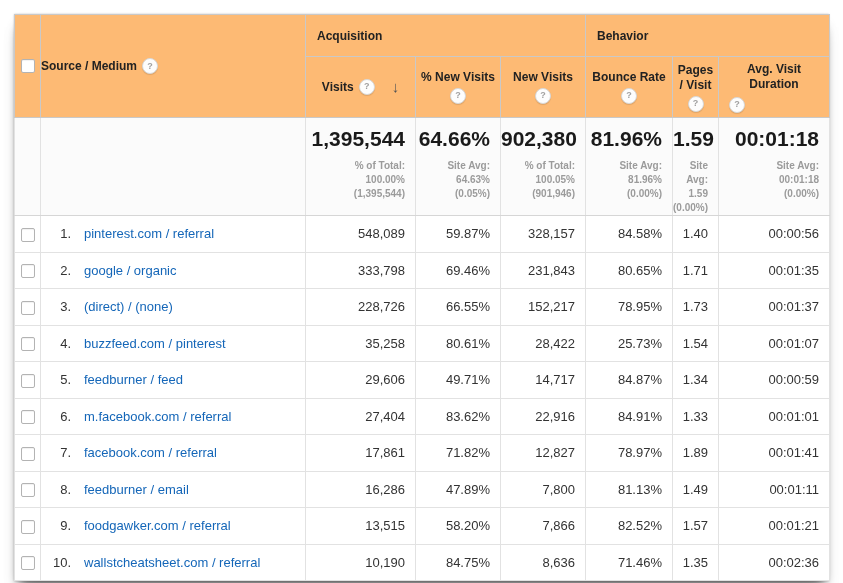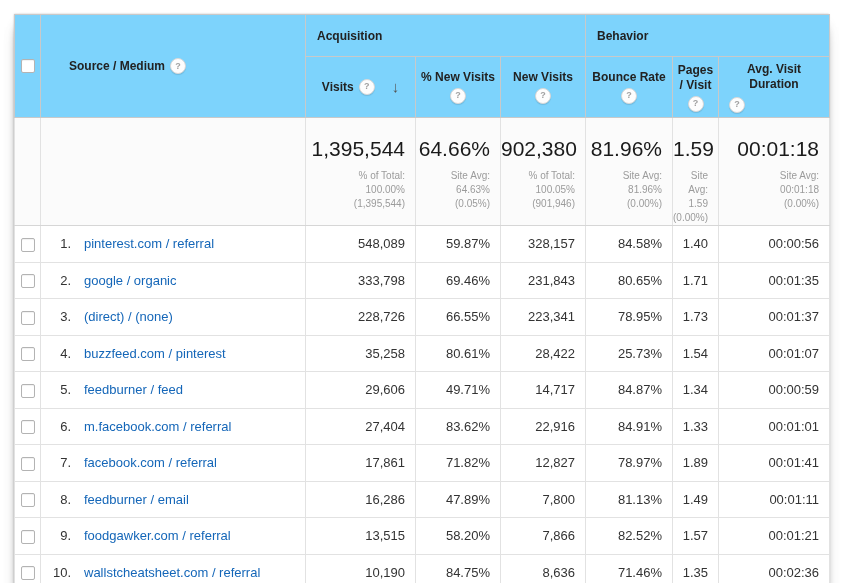--- a/index.html
+++ b/index.html
@@ -29,39 +29,38 @@
   }
   table.ga {
     border-collapse: collapse;
     table-layout: fixed;
     width: 815px;
     font-size: 13px;
     color: #333;
   }
   
   thead th {
-    background: #7dd3fc;
+    background: #fdba74;
     border: 1px solid #c9c9c9;
     font-size: 12px;
     font-weight: bold;
     color: #222;
     vertical-align: middle;
     padding: 0;
   }
   tr.group-row th { height: 41px; }
   tr.cols-row th { height: 60px; }
   th.group-th {
     text-align: left;
     padding-left: 11px;
     vertical-align: middle;
   }
   th.check-th, td.c-check { text-align: center; }
   th.source-th {
     text-align: left;
-    padding-left: 28px;
   }
   .hcell {
     display: flex;
     flex-direction: column;
     align-items: center;
     justify-content: center;
     gap: 3px;
     line-height: 1.25;
     padding: 2px 4px;
     text-align: center;
@@ -128,21 +127,21 @@
     width: 28px;
     text-align: right;
     margin-right: 13px;
     color: #333;
   }
   a.srclink {
     color: #1466b8;
     text-decoration: none;
     cursor: pointer;
   }
-  .sum-block { padding-top: 19px; }
+  .sum-block { padding-top: 9px; font-weight: bold; }
   .sum-big {
     font-size: 21px;
     color: #1a1a1a;
     line-height: 1.15;
     white-space: nowrap;
   }
   .sum-sub {
     margin-top: 8px;
     font-size: 10px;
     color: #9b9b9b;
@@ -309,21 +308,21 @@
           <td class="c-num">00:01:35</td>
         </tr>
 
         <tr class="data-row">
           <td class="c-check"><span class="checkbox"></span></td>
           <td class="c-source">
             <span class="rownum">3.</span><a class="srclink">(direct) / (none)</a>
           </td>
           <td class="c-num bold">228,726</td>
           <td class="c-num">66.55%</td>
-          <td class="c-num">223,341</td>
+          <td class="c-num">152,217</td>
           <td class="c-num">78.95%</td>
           <td class="c-num">1.73</td>
           <td class="c-num">00:01:37</td>
         </tr>
 
         <tr class="data-row">
           <td class="c-check"><span class="checkbox"></span></td>
           <td class="c-source">
             <span class="rownum">4.</span><a class="srclink">buzzfeed.com / pinterest</a>
           </td>

